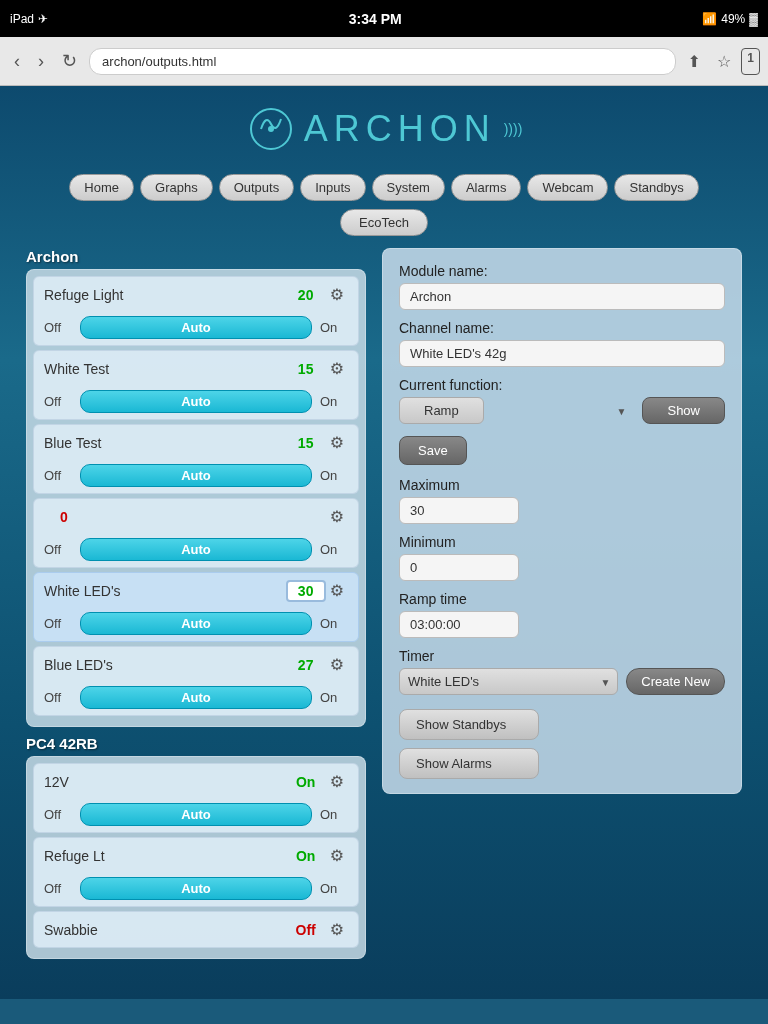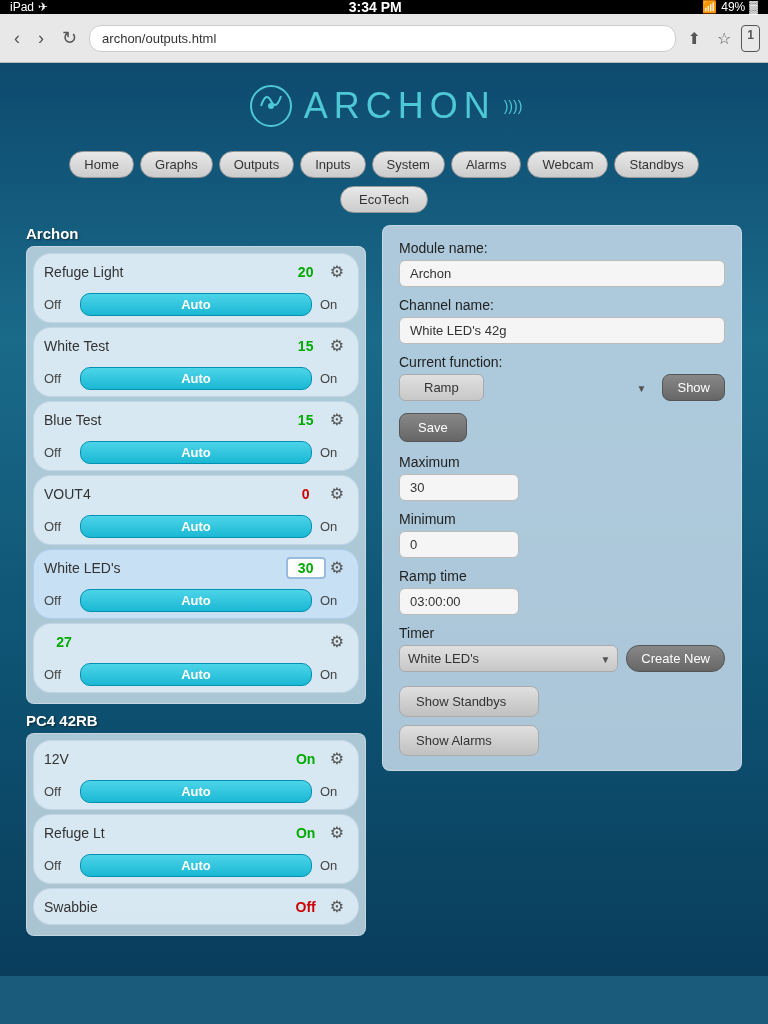--- a/index.html
+++ b/index.html
@@ -13,21 +13,21 @@
 
     
     .status-bar {
       background: #000;
       color: #fff;
       font-size: 12px;
       display: flex;
       justify-content: space-between;
       align-items: center;
       padding: 3px 10px;
-      height: 14px;
+      height: 37px;
     }
     .status-left { display: flex; align-items: center; gap: 4px; }
     .status-center { font-weight: 600; font-size: 14px; }
     .status-right { display: flex; align-items: center; gap: 4px; }
 
     
     .browser-chrome {
       background: #e8e8e8;
       border-bottom: 1px solid #bbb;
     }
@@ -172,21 +172,21 @@
 
     .outputs-container {
       background: rgba(200, 220, 230, 0.85);
       border-radius: 8px;
       padding: 6px;
       border: 1px solid rgba(255,255,255,0.3);
     }
 
     .output-row {
       background: rgba(220, 235, 245, 0.9);
-      border-radius: 18px;
+      border-radius: 6px;
       margin-bottom: 4px;
       overflow: hidden;
       border: 1px solid rgba(180, 200, 220, 0.6);
     }
 
     .output-header {
       display: flex;
       align-items: center;
       justify-content: space-between;
       padding: 6px 10px;
@@ -320,21 +320,21 @@
       color: #555;
       pointer-events: none;
     }
 
     .show-btn, .save-btn {
       background: linear-gradient(180deg, #888 0%, #666 100%);
       border: 1px solid #555;
       border-radius: 8px;
       color: #fff;
       font-size: 13px;
-      padding: 5px 14px;
+      padding: 5px 24px;
       cursor: pointer;
     }
 
     .save-btn {
       display: block;
       margin: 12px 0;
       padding: 6px 18px;
     }
 
     .number-input {
@@ -511,21 +511,20 @@
           </div>
           <div class="output-controls">
             <span class="ctrl-label">Off</span>
             <div class="auto-btn">Auto</div>
             <span class="ctrl-label">On</span>
           </div>
         </div>
 
         <div class="output-row">
           <div class="output-header">
-            <span class="output-name">VOUT4</span>
             <span class="output-value value-red">0</span>
             <button class="gear-btn">⚙</button>
           </div>
           <div class="output-controls">
             <span class="ctrl-label">Off</span>
             <div class="auto-btn">Auto</div>
             <span class="ctrl-label">On</span>
           </div>
         </div>
 
@@ -537,20 +536,21 @@
           </div>
           <div class="output-controls">
             <span class="ctrl-label">Off</span>
             <div class="auto-btn">Auto</div>
             <span class="ctrl-label">On</span>
           </div>
         </div>
 
         <div class="output-row">
           <div class="output-header">
+            <span class="output-name">Blue LED's</span>
             <span class="output-value value-green">27</span>
             <button class="gear-btn">⚙</button>
           </div>
           <div class="output-controls">
             <span class="ctrl-label">Off</span>
             <div class="auto-btn">Auto</div>
             <span class="ctrl-label">On</span>
           </div>
         </div>
 

